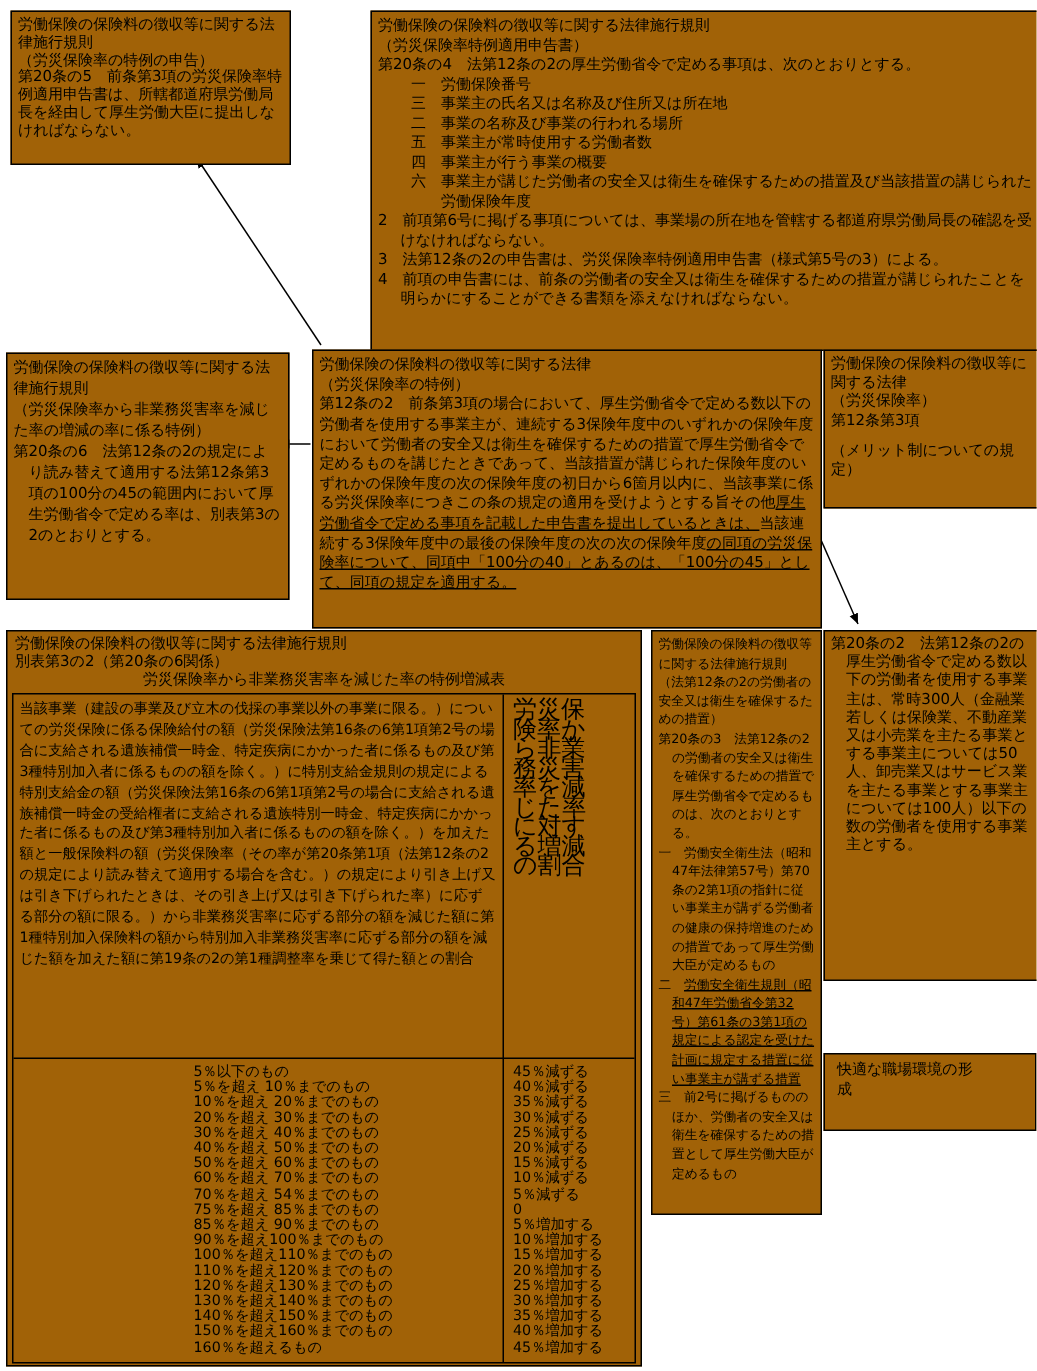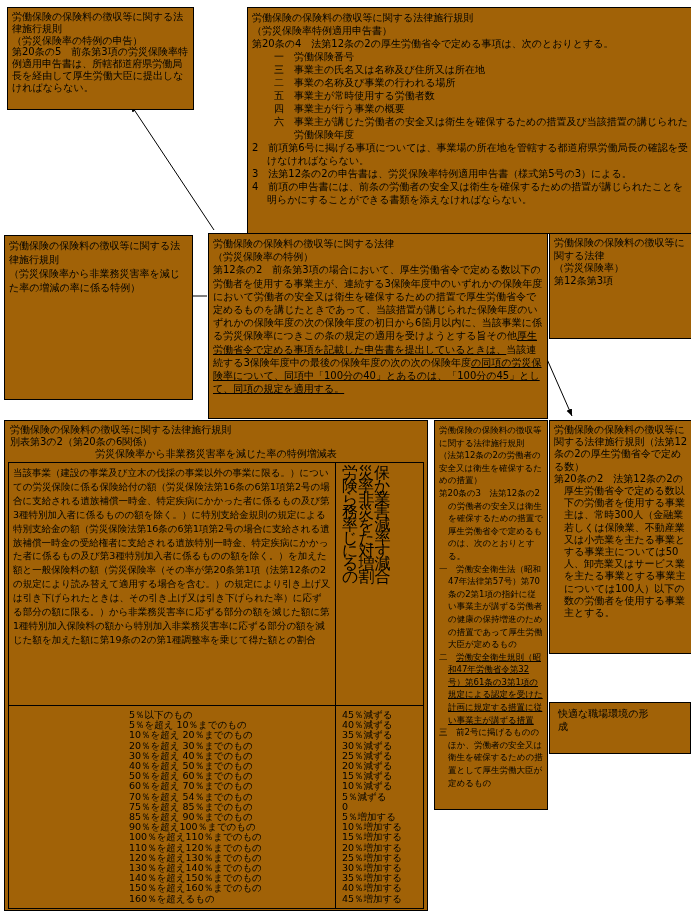--- a/index.html
+++ b/index.html
@@ -76,32 +76,34 @@
     <div class="item20-4">四　事業主が行う事業の概要</div>
     <div class="item20-4">六　事業主が講じた労働者の安全又は衛生を確保するための措置及び当該措置の講じられた労働保険年度</div>
     <div class="hang15">2　前項第6号に掲げる事項については、事業場の所在地を管轄する都道府県労働局長の確認を受けなければならない。</div>
     <div class="hang15">3　法第12条の2の申告書は、労災保険率特例適用申告書（様式第5号の3）による。</div>
     <div class="hang15">4　前項の申告書には、前条の労働者の安全又は衛生を確保するための措置が講じられたことを明らかにすることができる書類を添えなければならない。</div>
   </div>
 
   <div class="box" id="box-rule20-6">
     <div>労働保険の保険料の徴収等に関する法律施行規則</div>
     <div>（労災保険率から非業務災害率を減じた率の増減の率に係る特例）</div>
+    <div class="hang10">第20条の6　法第12条の2の規定により読み替えて適用する法第12条第3項の100分の45の範囲内において厚生労働省令で定める率は、別表第3の2のとおりとする。</div>
   </div>
 
   <div class="box" id="box-law12-2">
     <div>労働保険の保険料の徴収等に関する法律</div>
     <div>（労災保険率の特例）</div>
     <div><span>第12条の2　前条第3項の場合において、厚生労働省令で定める数以下の労働者を使用する事業主が、連続する3保険年度中のいずれかの保険年度において労働者の安全又は衛生を確保するための措置で厚生労働省令で定めるものを講じたときであって、当該措置が講じられた保険年度のいずれかの保険年度の次の保険年度の初日から6箇月以内に、当該事業に係る労災保険率につきこの条の規定の適用を受けようとする旨その他</span><span class="u">厚生労働省令で定める事項を記載した申告書を提出しているときは、</span><span>当該連続する3保険年度中の最後の保険年度の次の次の保険年度</span><span class="u">の同項の労災保険率について、同項中「100分の40」とあるのは、「100分の45」として、同項の規定を適用する。</span></div>
   </div>
 
   <div class="box" id="box-law12-3">
     <div>労働保険の保険料の徴収等に関する法律</div>
     <div>（労災保険率）</div>
     <div>第12条第3項</div>
+    <div class="merit-note">（メリット制についての規定）</div>
   </div>
 
   <div class="box" id="box-appendix">
     <div class="app-title">労働保険の保険料の徴収等に関する法律施行規則</div>
     <div class="app-title">別表第3の2（第20条の6関係）</div>
     <div class="center">労災保険率から非業務災害率を減じた率の特例増減表</div>
     <div class="app-table">
       <div class="cell-hl">当該事業（建設の事業及び立木の伐採の事業以外の事業に限る。）についての労災保険に係る保険給付の額（労災保険法第16条の6第1項第2号の場合に支給される遺族補償一時金、特定疾病にかかった者に係るもの及び第3種特別加入者に係るものの額を除く。）に特別支給金規則の規定による特別支給金の額（労災保険法第16条の6第1項第2号の場合に支給される遺族補償一時金の受給権者に支給される遺族特別一時金、特定疾病にかかった者に係るもの及び第3種特別加入者に係るものの額を除く。）を加えた額と一般保険料の額（労災保険率（その率が第20条第1項（法第12条の2の規定により読み替えて適用する場合を含む。）の規定により引き上げ又は引き下げられたときは、その引き上げ又は引き下げられた率）に応ずる部分の額に限る。）から非業務災害率に応ずる部分の額を減じた額に第1種特別加入保険料の額から特別加入非業務災害率に応ずる部分の額を減じた額を加えた額に第19条の2の第1種調整率を乗じて得た額との割合</div>
       <div class="cell-hr">労災保険率から非業務災害率を減じた率に対する増減の割合</div>
       <div class="cell-rl">
@@ -152,21 +154,20 @@
   <div class="box" id="box-rule20-3">
     <div>労働保険の保険料の徴収等に関する法律施行規則</div>
     <div>（法第12条の2の労働者の安全又は衛生を確保するための措置）</div>
     <div class="hang9">第20条の3　法第12条の2の労働者の安全又は衛生を確保するための措置で厚生労働省令で定めるものは、次のとおりとする。</div>
     <div class="hang9">一　労働安全衛生法（昭和47年法律第57号）第70条の2第1項の指針に従い事業主が講ずる労働者の健康の保持増進のための措置であって厚生労働大臣が定めるもの</div>
     <div class="hang9"><span>二　</span><span class="u">労働安全衛生規則（昭和47年労働省令第32号）第61条の3第1項の規定による認定を受けた計画に規定する措置に従い事業主が講ずる措置</span></div>
     <div class="hang9">三　前2号に掲げるもののほか、労働者の安全又は衛生を確保するための措置として厚生労働大臣が定めるもの</div>
   </div>
 
   <div class="box" id="box-rule20-2">
-    <div>労働保険の保険料の徴収等に関する法律施行規則（法第12条の2の厚生労働省令で定める数）</div>
     <div class="hang10">第20条の2　法第12条の2の厚生労働省令で定める数以下の労働者を使用する事業主は、常時300人（金融業若しくは保険業、不動産業又は小売業を主たる事業とする事業主については50人、卸売業又はサービス業を主たる事業とする事業主については100人）以下の数の労働者を使用する事業主とする。</div>
   </div>
 
   <div class="box" id="box-comfy">
     <div>快適な職場環境の形成</div>
   </div>
 
 </div>
 
 </body></html>

